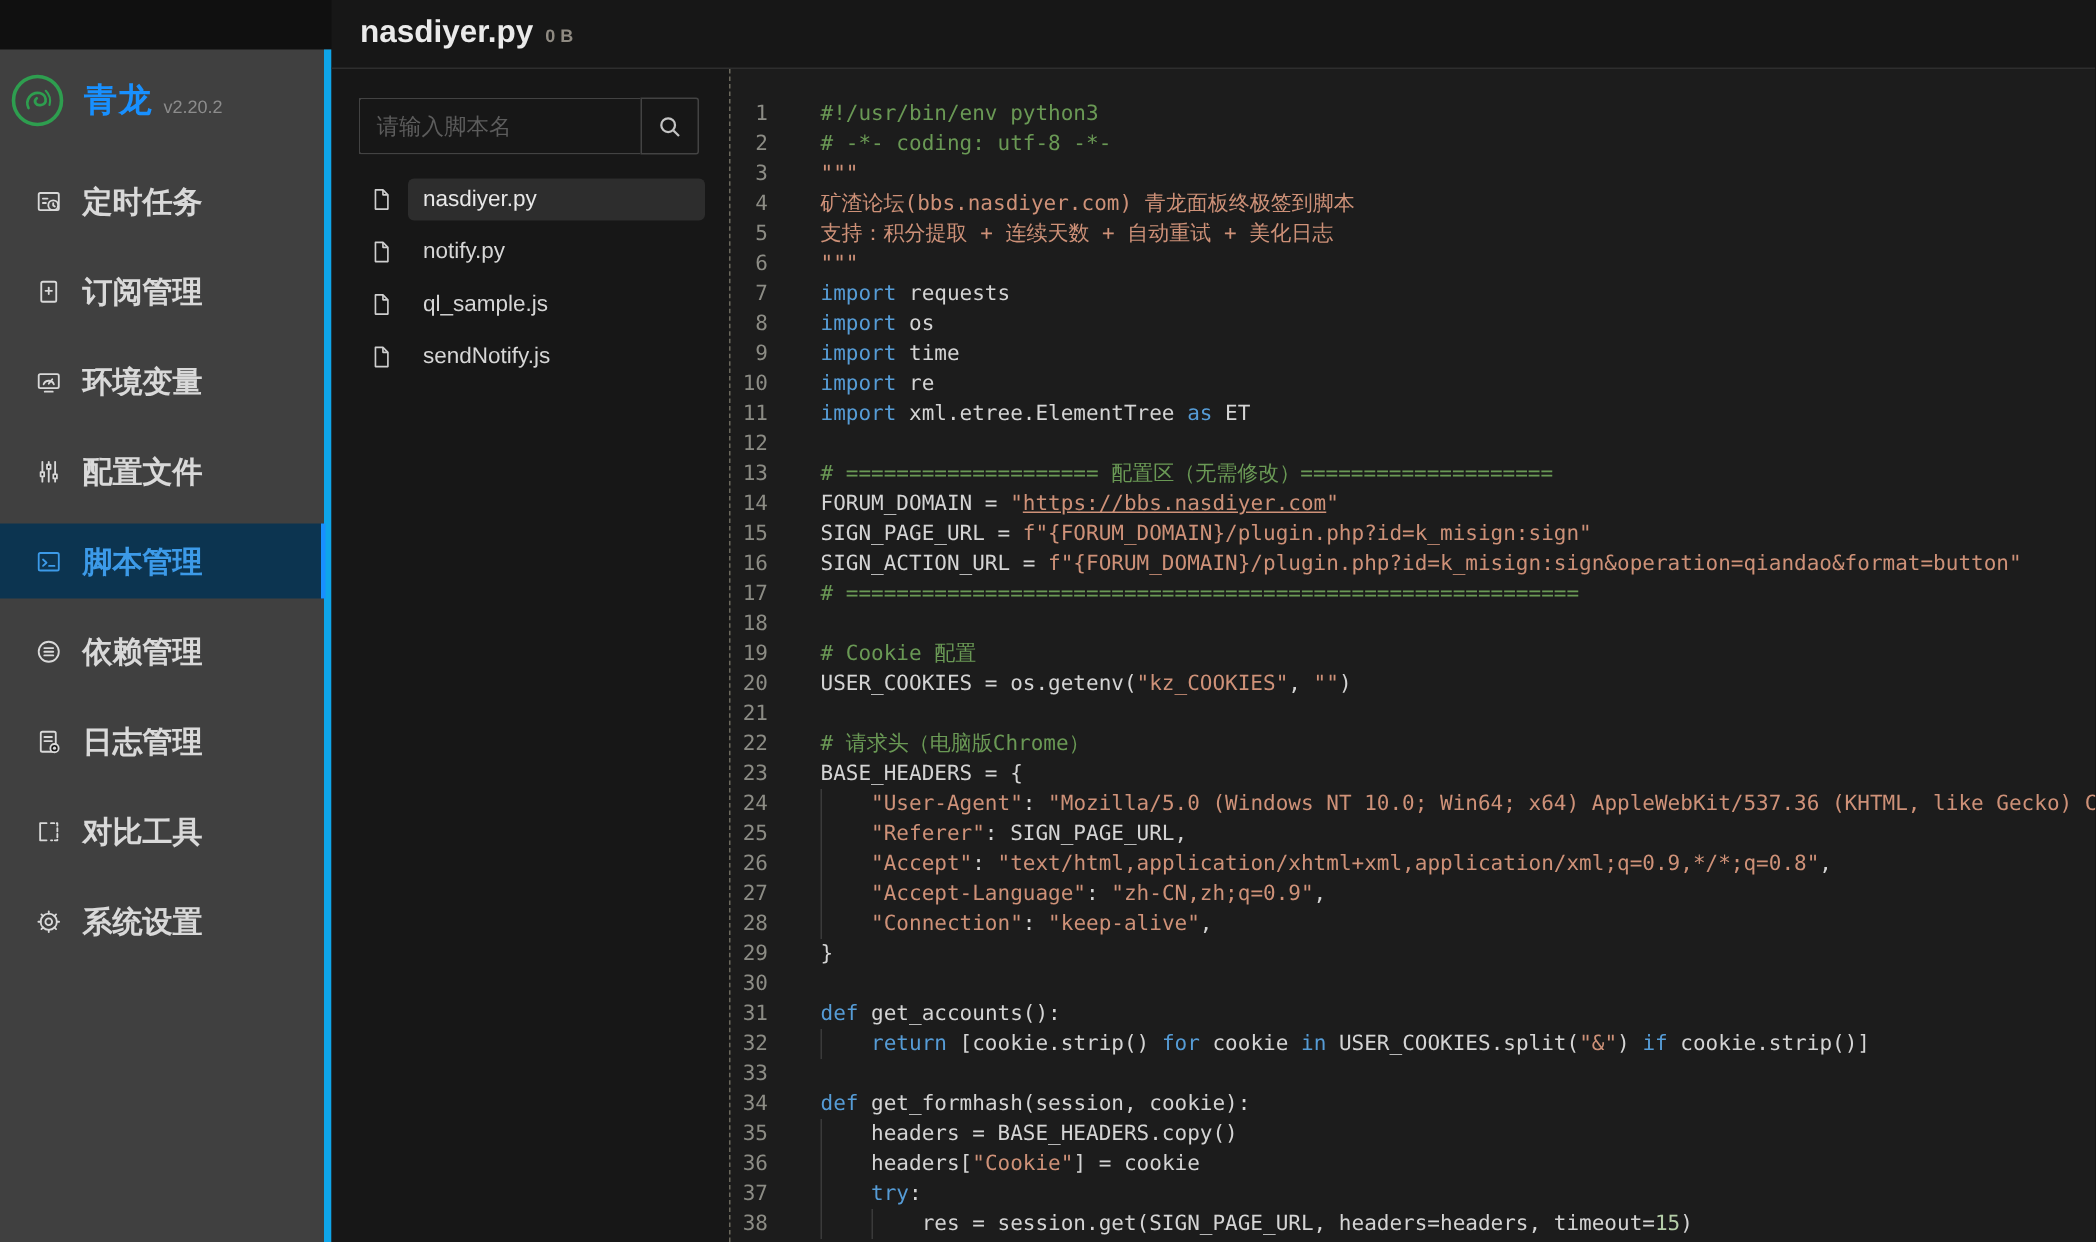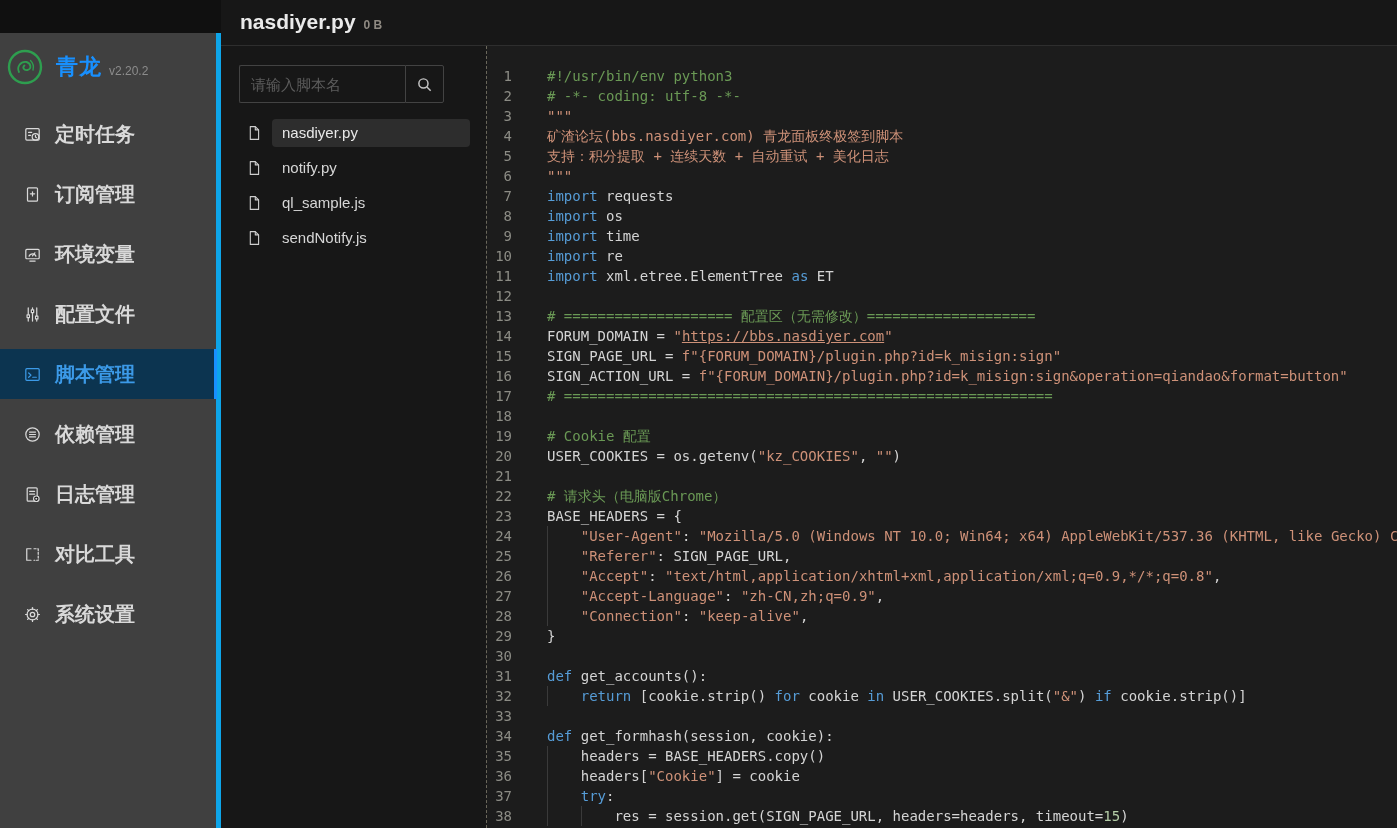--- a/index.html
+++ b/index.html
@@ -20,21 +20,21 @@
 
   
   .main{flex:1;display:flex;flex-direction:column;min-width:0;background:#171717;}
   .topbar{height:46px;flex-shrink:0;border-bottom:1px solid #2e2e2e;display:flex;align-items:baseline;padding-left:19px;box-sizing:border-box;padding-top:9px;}
   .page-title{font-size:21px;font-weight:700;color:#eaeaea;line-height:1.2;}
   .file-size{font-size:12px;font-weight:700;color:#8f8a82;margin-left:8px;}
   .content{flex:1;display:flex;min-height:0;}
 
   
   .file-panel{width:265px;flex-shrink:0;box-sizing:border-box;padding:19px 8px 0 18px;}
-  .search-row{display:flex;height:38px;width:205px;}
+  .search-row{display:flex;height:38px;width:227px;}
   .search-input{flex:1;min-width:0;background:transparent;border:1px solid #434343;border-right:none;border-radius:2px 0 0 2px;color:#d9d9d9;padding:0 11px;font-size:15px;outline:none;font-family:"Liberation Sans",sans-serif;}
   .search-input::placeholder{color:#5c5c5c;}
   .search-btn{width:39px;flex-shrink:0;border:1px solid #434343;background:transparent;border-radius:0 2px 2px 0;display:flex;align-items:center;justify-content:center;color:#c4c4c4;cursor:pointer;padding:0;}
   .file-list{margin-top:12px;}
   .file-item{display:flex;align-items:center;height:35px;cursor:pointer;color:#d6d6d6;font-size:15px;}
   .file-item .fi-icon{width:16px;height:16px;margin:0 10px 0 7px;color:#cfcfcf;flex-shrink:0;display:inline-flex;}
   .file-label{flex:1;padding:2px 10px;border-radius:4px;margin-right:8px;line-height:24px;white-space:nowrap;overflow:hidden;}
   .file-item.selected .file-label{background:#2d2d2d;color:#e8e8e8;}
 
   

